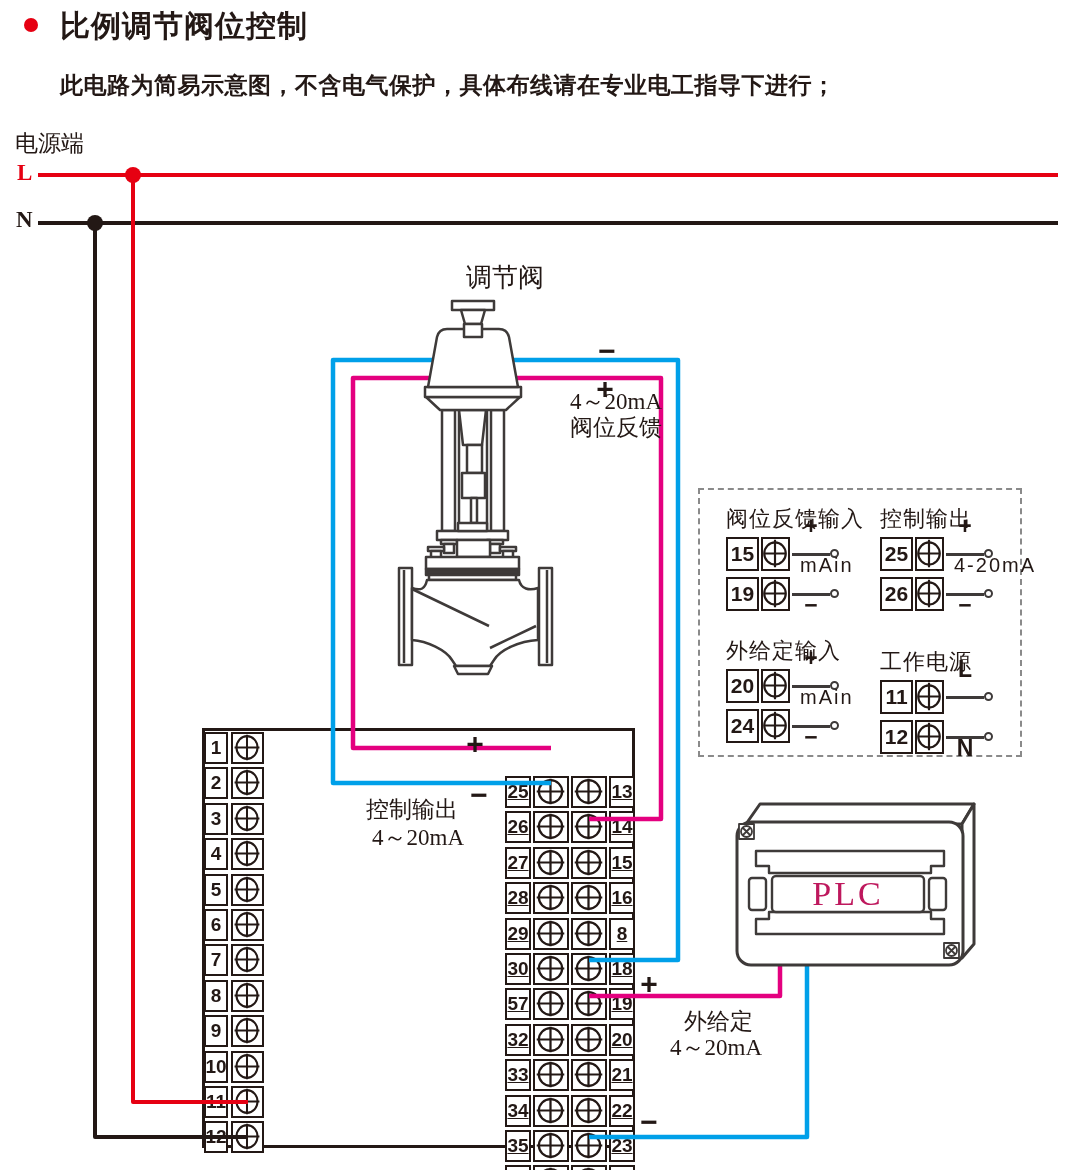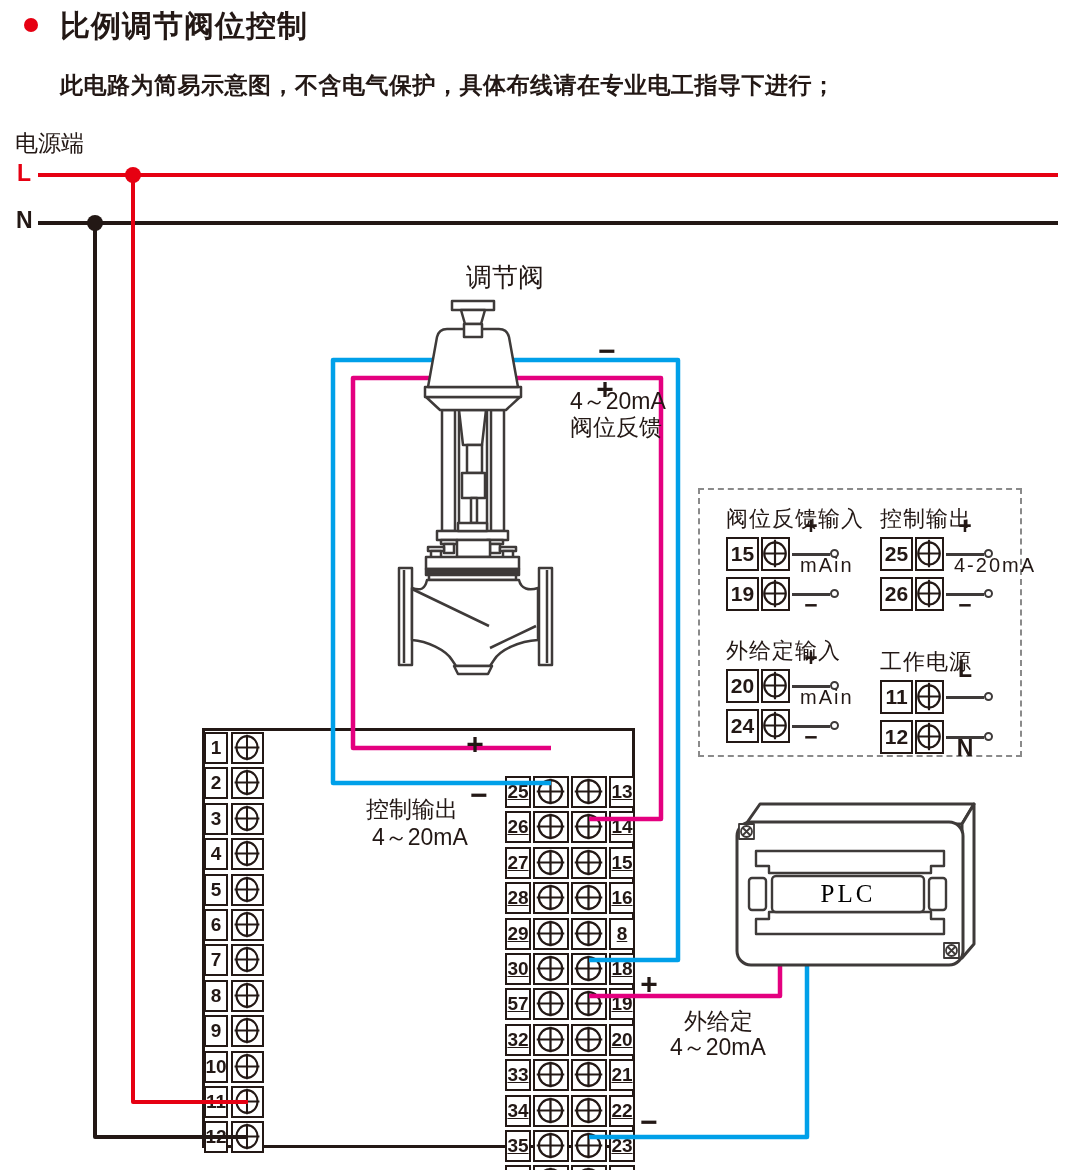--- a/index.html
+++ b/index.html
@@ -4,21 +4,21 @@
 <style>
   html,body{margin:0;padding:0;background:#fff;}
   #stage{position:relative;width:1080px;height:1170px;background:#fff;overflow:hidden;
          font-family:"Liberation Sans","DejaVu Sans",sans-serif;color:#231815;}
   .abs{position:absolute;}
   svg{display:block;}
   
   .bullet{width:14px;height:14px;border-radius:50%;background:var(--c-red,#e60012);}
   .title{font-size:30px;font-weight:bold;letter-spacing:1px;}
   .subtitle{font-size:23px;font-weight:bold;letter-spacing:0.5px;}
-  .lbl{white-space:nowrap;} .fs23{font-size:23px;} .fs26{font-size:26px;}
+  .lbl{white-space:nowrap;} .fs23{font-size:23px;font-family:Liberation Serif, serif;} .fs26{font-size:26px;}
   .sign{font-size:30px;font-weight:bold;width:30px;text-align:center;line-height:36px;}
   .red{color:var(--c-red,#e60012);} .bold{font-weight:bold;}
   
   #main-box{left:202px;top:728px;width:427px;height:414px;border:3px solid #231815;}
   
   .tstrip{display:flex;flex-direction:column;}
   .trow{display:flex;margin-bottom:3.4px;height:32px;}
   .ncell{box-sizing:border-box;border:2.5px solid #231815;background:#fff;
          font-weight:bold;font-size:19px;display:flex;align-items:center;justify-content:center;}
   .scell{box-sizing:border-box;border:2.5px solid #231815;background:#fff;}
@@ -38,21 +38,21 @@
   .mscrew{box-sizing:border-box;width:29px;border:2.5px solid #231815;background:#fff;}
   .wline{position:absolute;left:66px;top:15.5px;width:38px;height:3px;background:#3e3a39;}
   .wdot{position:absolute;left:104px;top:12px;width:9px;height:9px;border:2.5px solid #3e3a39;
         border-radius:50%;background:#fff;box-sizing:border-box;}
   .msign{position:absolute;left:66px;width:38px;text-align:center;font-size:23px;font-weight:bold;line-height:22px;}
   .mini-row:first-child .msign{top:-22px;}
   .mini-row:last-child .msign{top:17px;}
   .io-mid{position:absolute;left:74px;top:50px;font-size:20px;letter-spacing:2px;white-space:nowrap;}
   
   #plc-label{left:772px;top:876px;width:152px;height:36px;line-height:36px;text-align:center;
-             font-family:"Liberation Serif","DejaVu Serif",serif;font-size:25px;letter-spacing:3px;color:#000000;} .z3{z-index:3;} .z4{z-index:4;} .z5{z-index:5;} .z6{z-index:6;} .z7{z-index:7;}
+             font-family:"Liberation Serif","DejaVu Serif",serif;font-size:34px;letter-spacing:3px;color:#be185d;} .z3{z-index:3;} .z4{z-index:4;} .z5{z-index:5;} .z6{z-index:6;} .z7{z-index:7;}
 </style>
 </head>
 <body>
 
 <div id="stage">
 
   <div class="abs bullet z7" style="left:24px;top:18px;"></div>
   <div class="abs subtitle z7" style="left:60px;top:70px;">此电路为简易示意图，不含电气保护，具体布线请在专业电工指导下进行；</div>
   <div class="abs title z7" style="left:60px;top:6px;">比例调节阀位控制</div>
 

